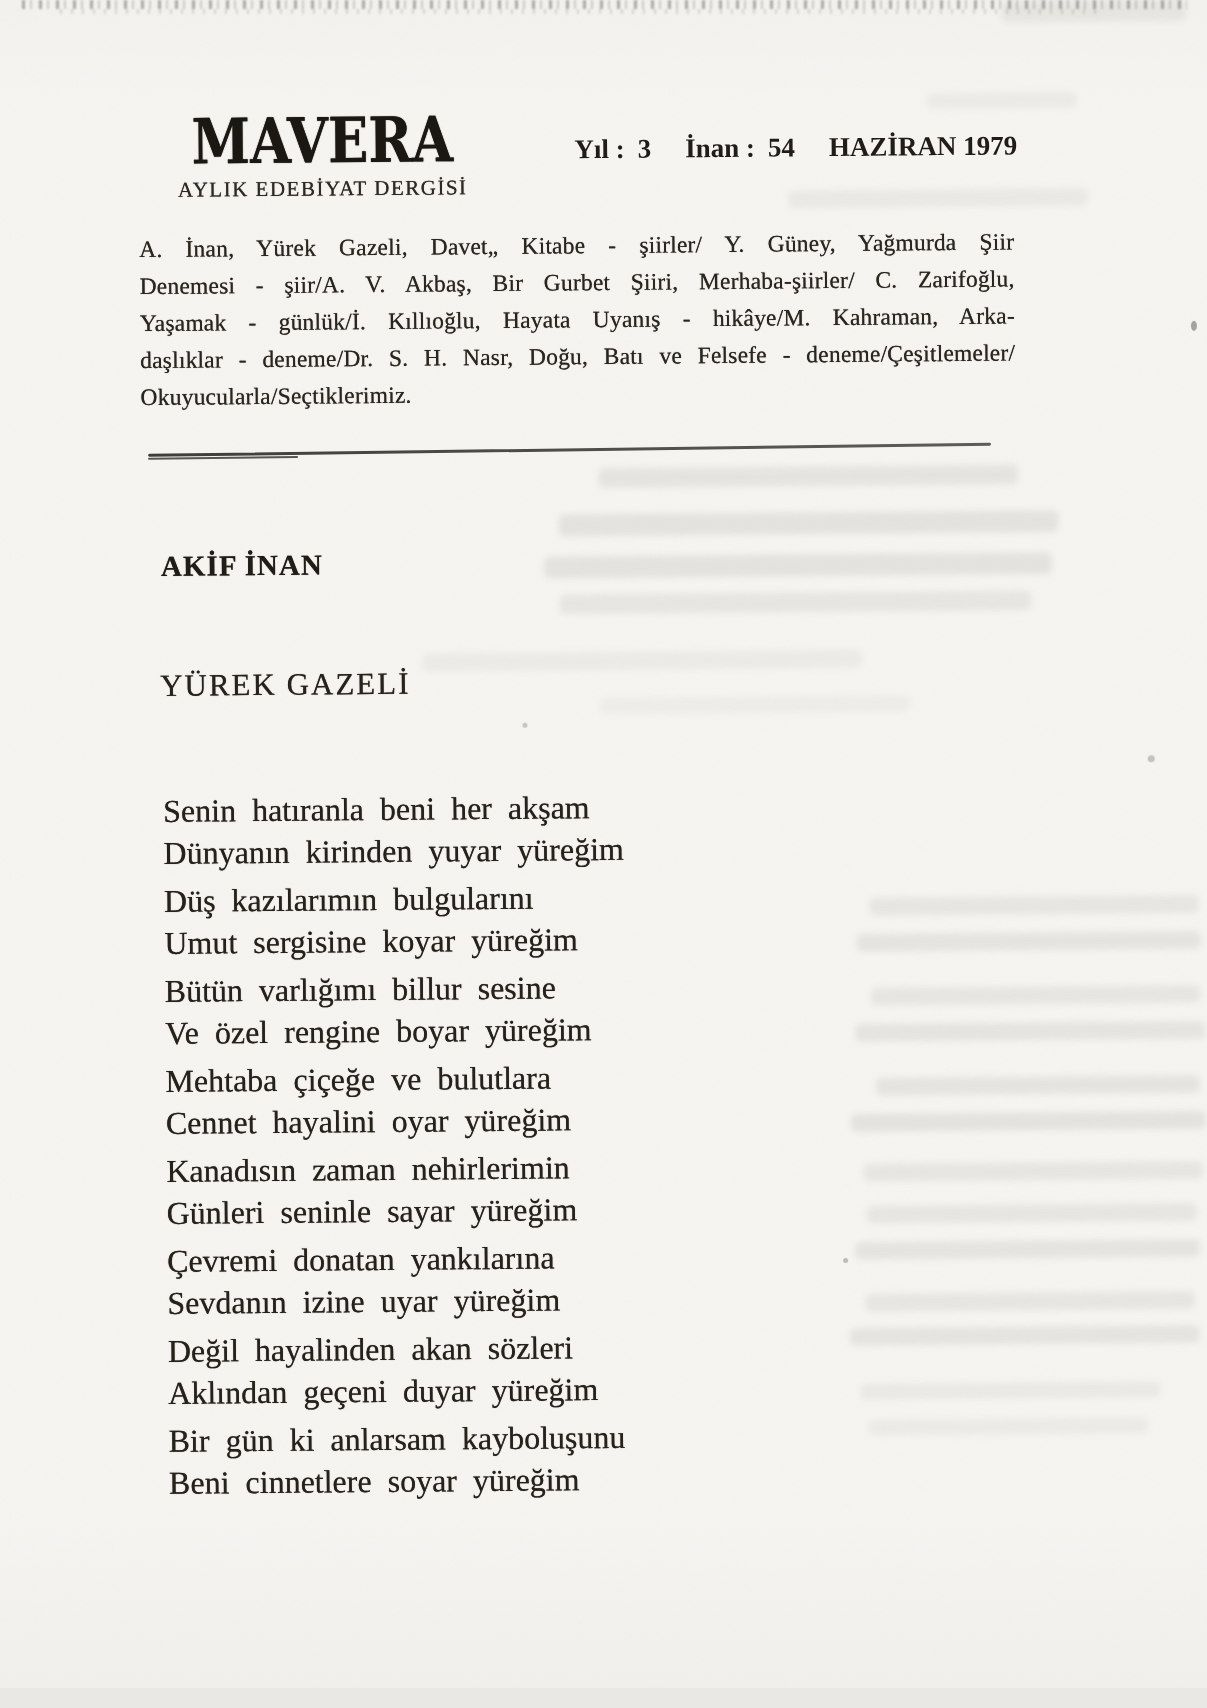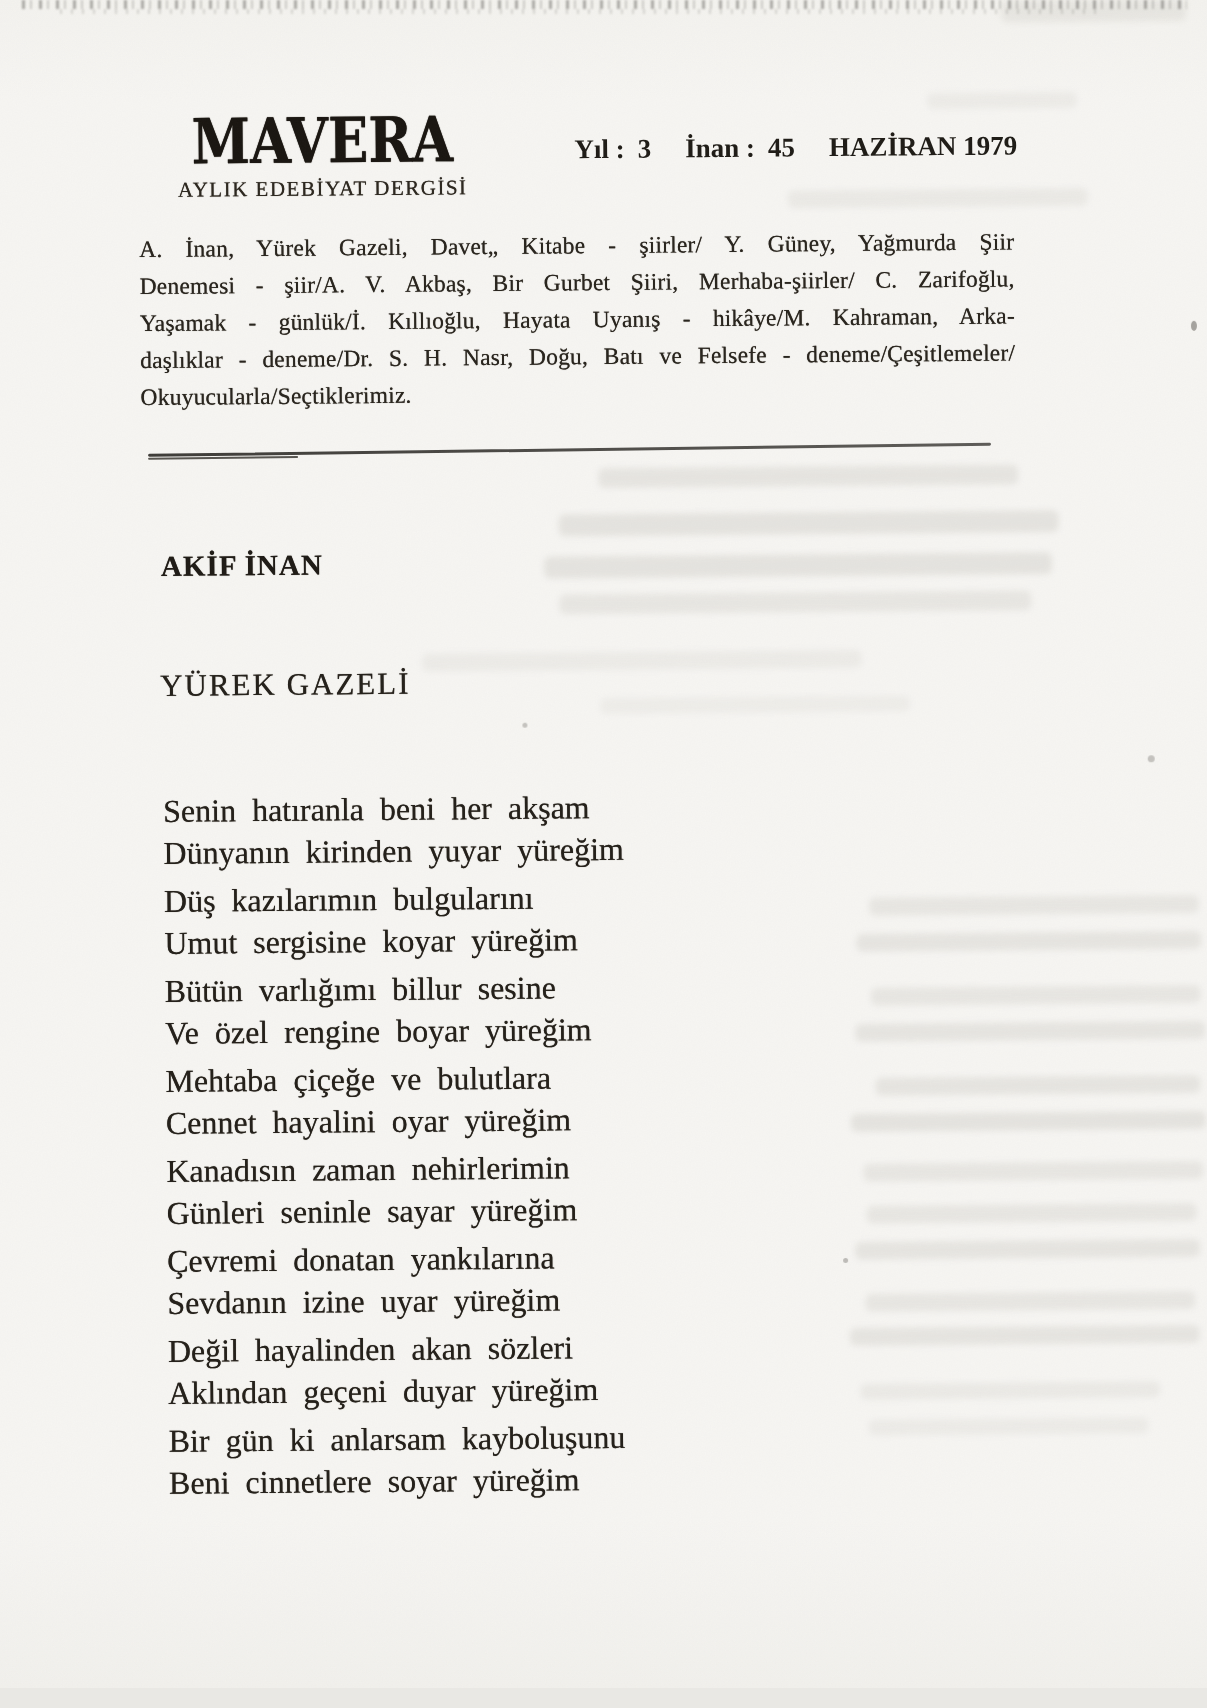--- a/index.html
+++ b/index.html
@@ -120,21 +120,21 @@
       <div class="logo-subtitle ink">AYLIK EDEBİYAT DERGİSİ</div>
     </div>
 
     <div class="issue-line">
       <span>Yıl :</span>
       <span class="gap-s"></span>
       <span>3</span>
       <span class="gap-l"></span>
       <span>İnan :</span>
       <span class="gap-s"></span>
-      <span>45</span>
+      <span>54</span>
       <span class="gap-l"></span>
       <span>HAZİRAN 1979</span>
     </div>
 
     <div class="toc ink">
       <div class="toc-line-justified">A. İnan, Yürek Gazeli, Davet„ Kitabe - şiirler/ Y. Güney, Yağmurda Şiir</div>
       <div class="toc-line-justified">Denemesi - şiir/A. V. Akbaş, Bir Gurbet Şiiri, Merhaba-şiirler/ C. Zarifoğlu,</div>
       <div class="toc-line-justified">Yaşamak - günlük/İ. Kıllıoğlu, Hayata Uyanış - hikâye/M. Kahraman, Arka-</div>
       <div class="toc-line-justified">daşlıklar - deneme/Dr. S. H. Nasr, Doğu, Batı ve Felsefe - deneme/Çeşitlemeler/</div>
       <div class="toc-line-plain">Okuyucularla/Seçtiklerimiz.</div>

